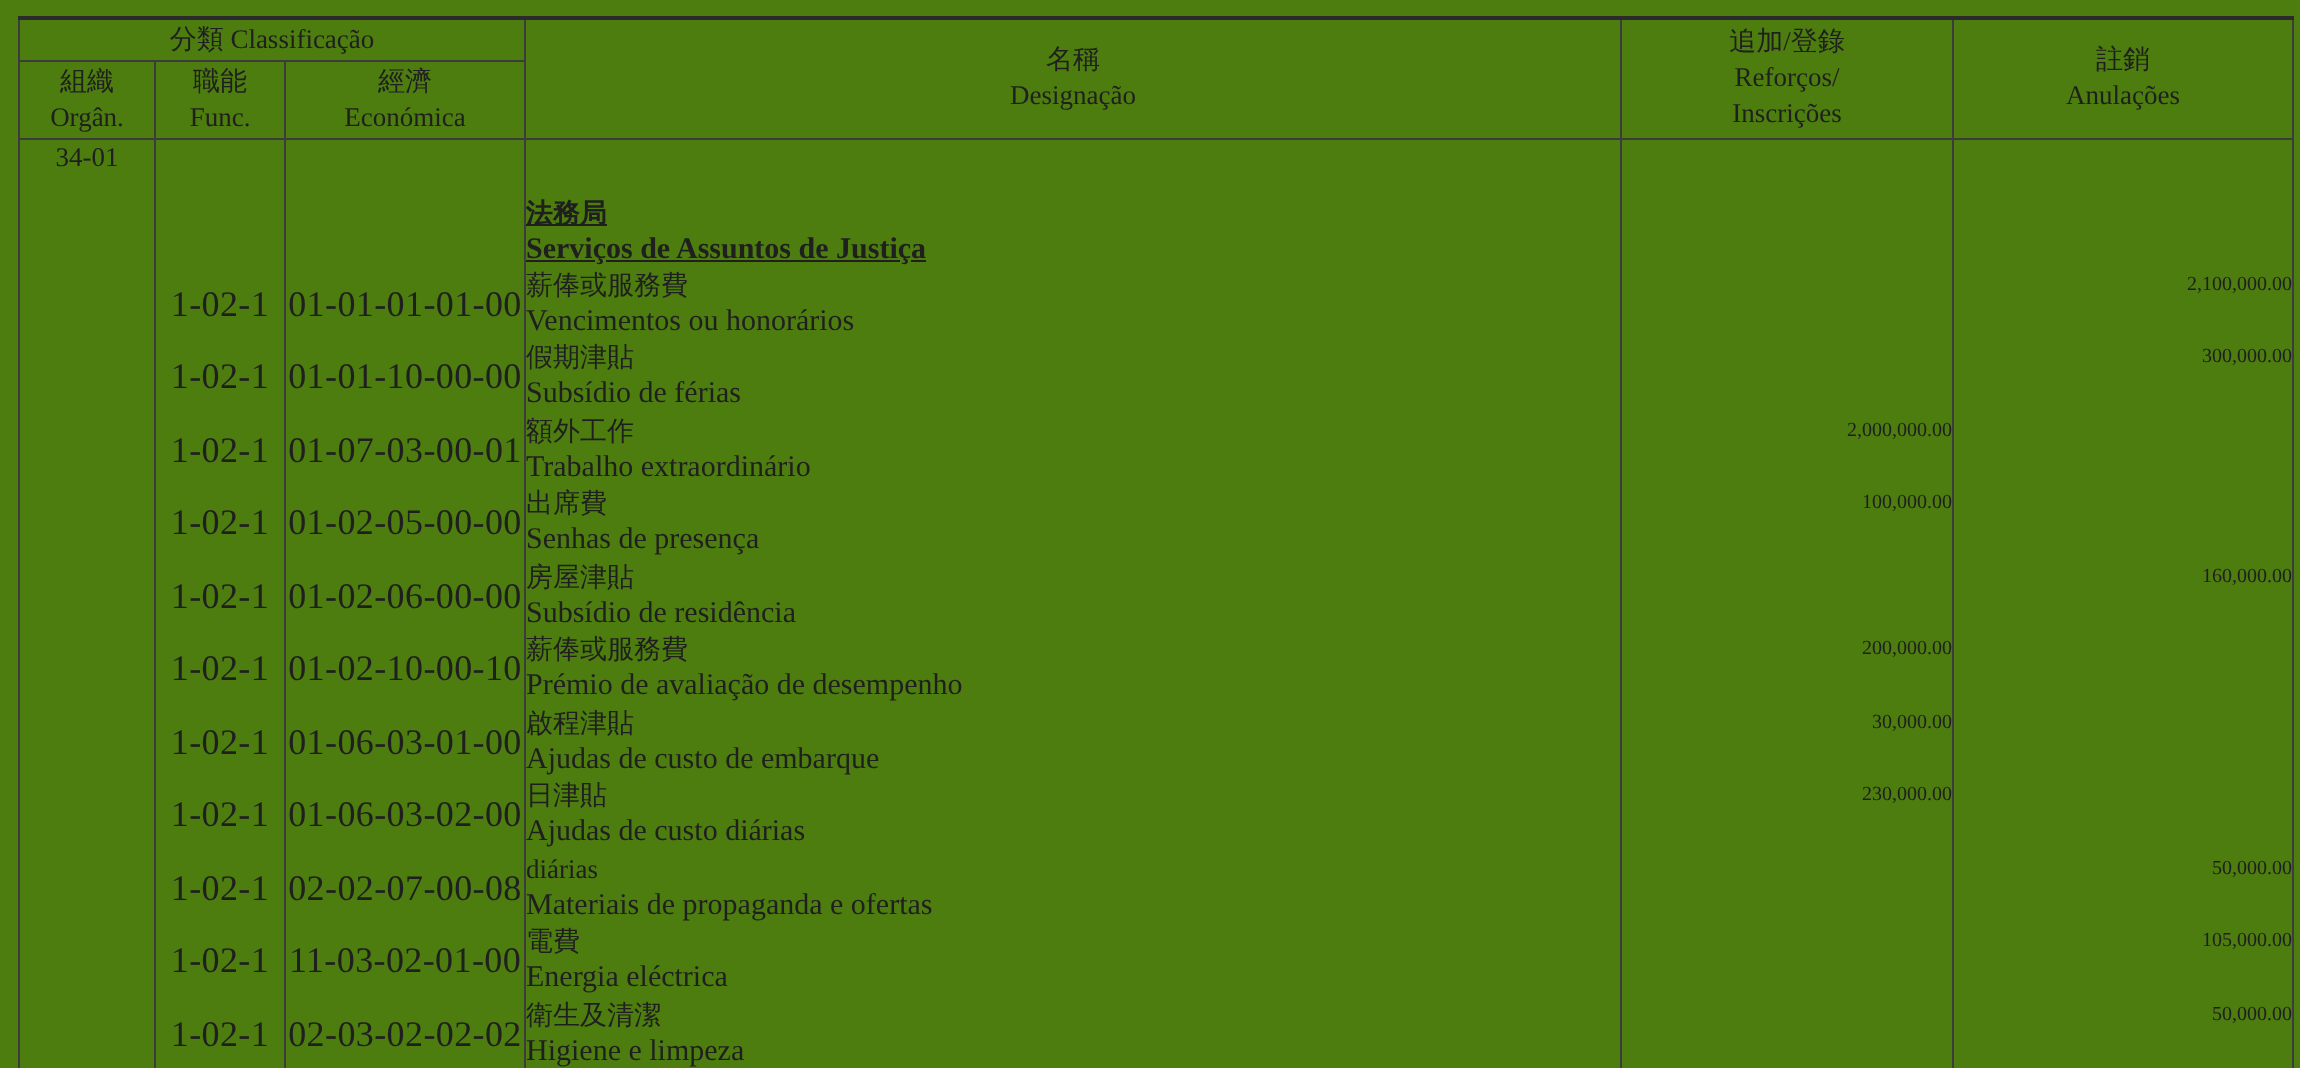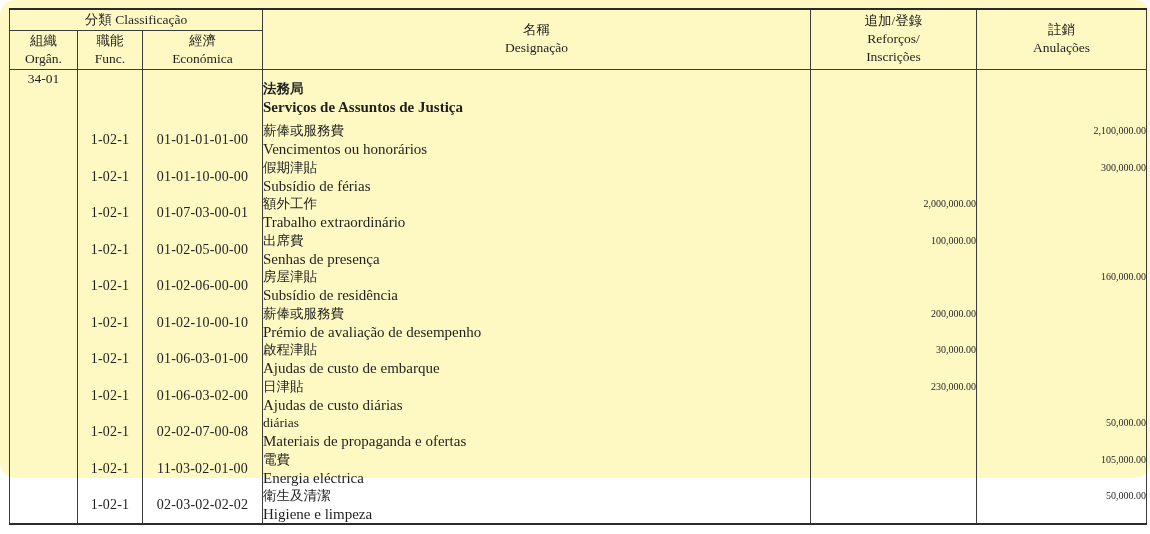--- a/index.html
+++ b/index.html
@@ -8,23 +8,22 @@
     background: #ffffff;
     width: 1150px;
     height: 534px;
     overflow: hidden;
     font-family: "Liberation Serif", "DejaVu Serif", serif;
     color: #1f1f1f;
   }
   .page {
     position: relative;
     width: 1150px;
-    height: 478px;
-    background: #fef9c3;
-    border-radius: 15px;
+    height: 534px;
+    background: #4d7c0f;
   }
   table.budget {
     position: absolute;
     left: 9px;
     top: 8px;
     width: 1137px;
     border-collapse: collapse;
     table-layout: fixed;
     font-size: 13.5px;
   }
@@ -57,27 +56,27 @@
   tr.group-row { height: 53px; }
   tr.data-row  { height: 36.5px; }
   td.c-org {
     text-align: center;
     font-weight: bold;
     padding-top: 11px;
   }
   td.c-code {
     text-align: center;
     vertical-align: middle;
-    font-size: 14px;
+    font-size: 18px;
     letter-spacing: 0.2px;
   }
   td.c-desig { padding-left: 8px; padding-top: 1px; }
   td.c-desig .zh { font-size: 13.5px; }
   td.c-desig .pt { font-size: 15px; }
-  tr.group-row td.c-desig { padding-top: 10px; }
+  tr.group-row td.c-desig { padding-top: 28px; text-decoration: underline; }
   tr.group-row .zh, tr.group-row .pt { font-weight: bold; }
   td.c-amt {
     text-align: right;
     padding-right: 13px;
     padding-top: 2px;
     font-size: 10px;
     vertical-align: top;
     white-space: nowrap;
   }
   .hdr-line { display: block; }

